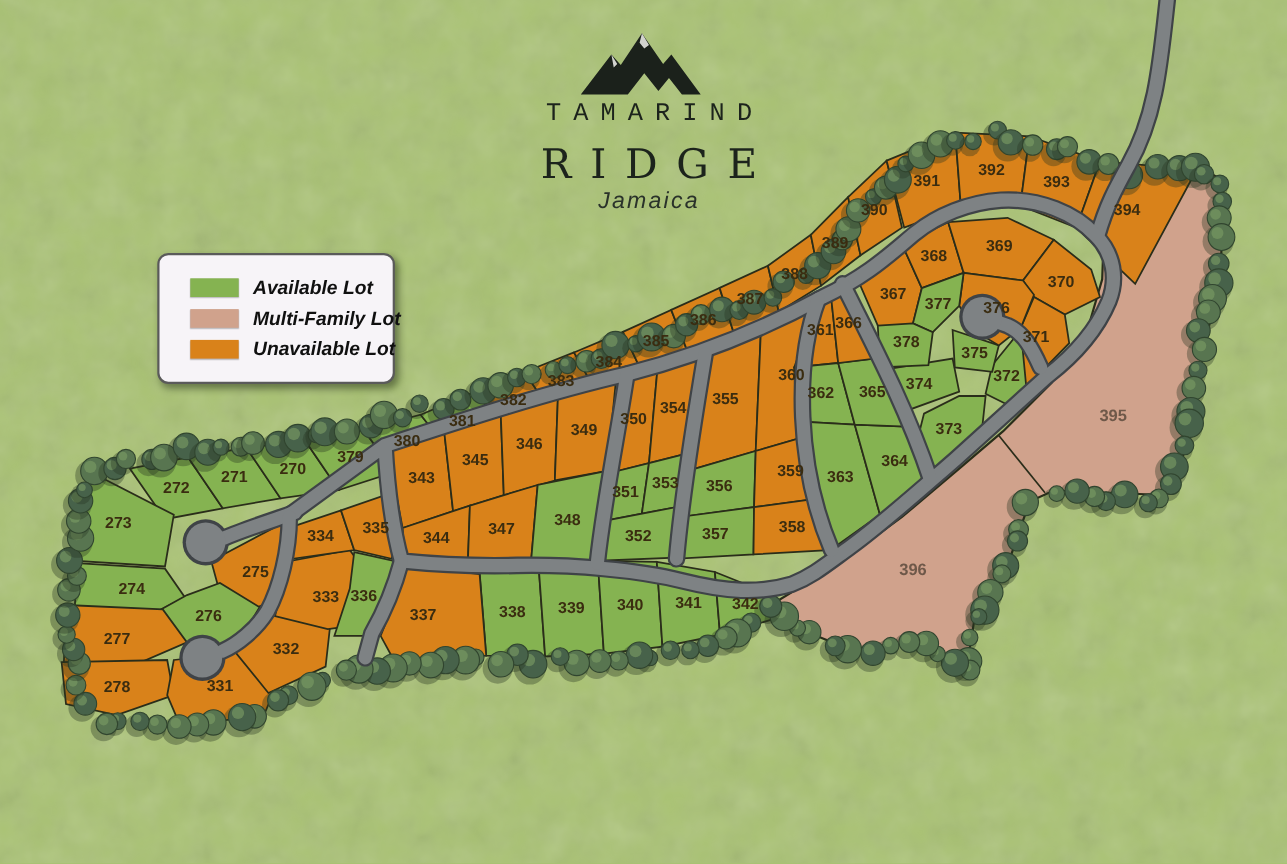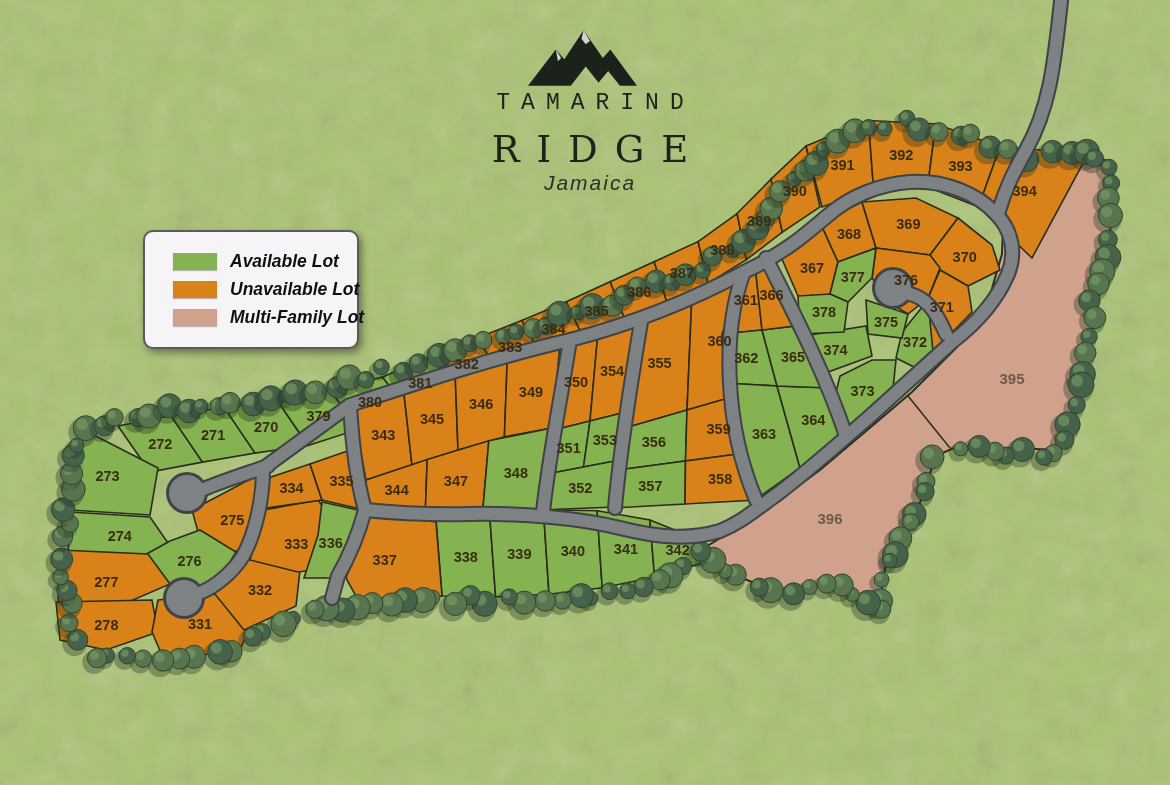--- a/index.html
+++ b/index.html
@@ -732,22 +732,22 @@
     <div class="l2">RIDGE</div>
     <div class="l3">Jamaica</div>
   </div>
 
   <div class="legend">
     <div class="row">
       <span class="sw" style="background: rgb(133, 179, 81);"></span>
       <span class="lab">Available Lot</span>
     </div>
     <div class="row">
+      <span class="sw" style="background: rgb(208, 162, 140);"></span>
+      <span class="lab">Multi-Family Lot</span>
+    </div>
+    <div class="row">
       <span class="sw" style="background: rgb(217, 130, 26);"></span>
       <span class="lab">Unavailable Lot</span>
-    </div>
-    <div class="row">
-      <span class="sw" style="background: rgb(208, 162, 140);"></span>
-      <span class="lab">Multi-Family Lot</span>
     </div>
   </div>
 
 </div>
 
 </body></html>

